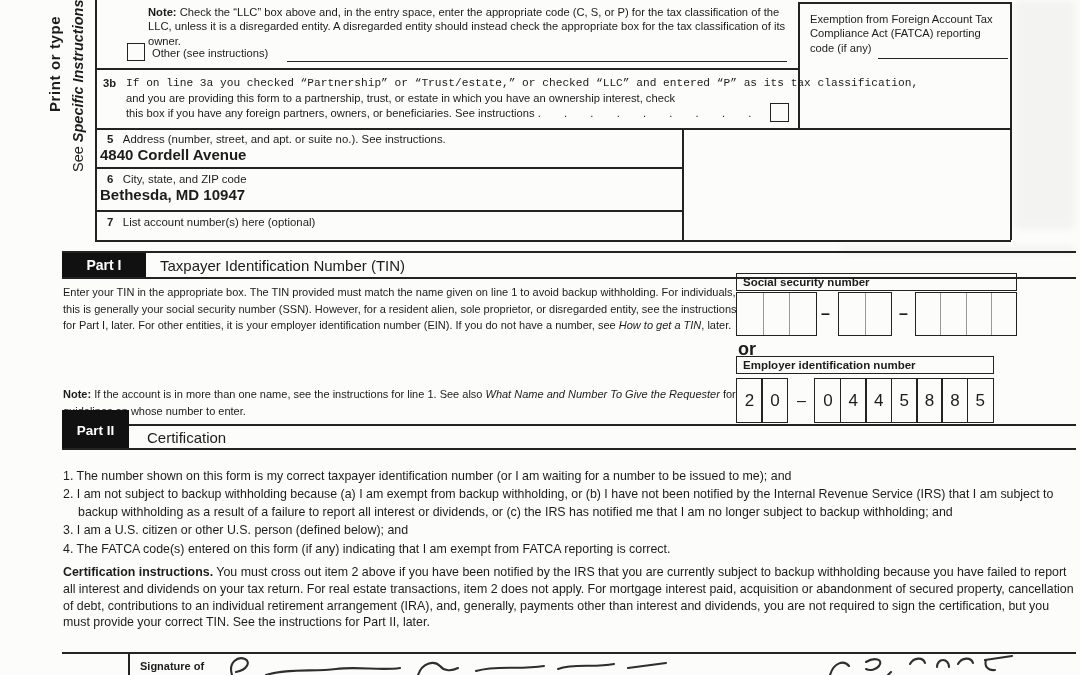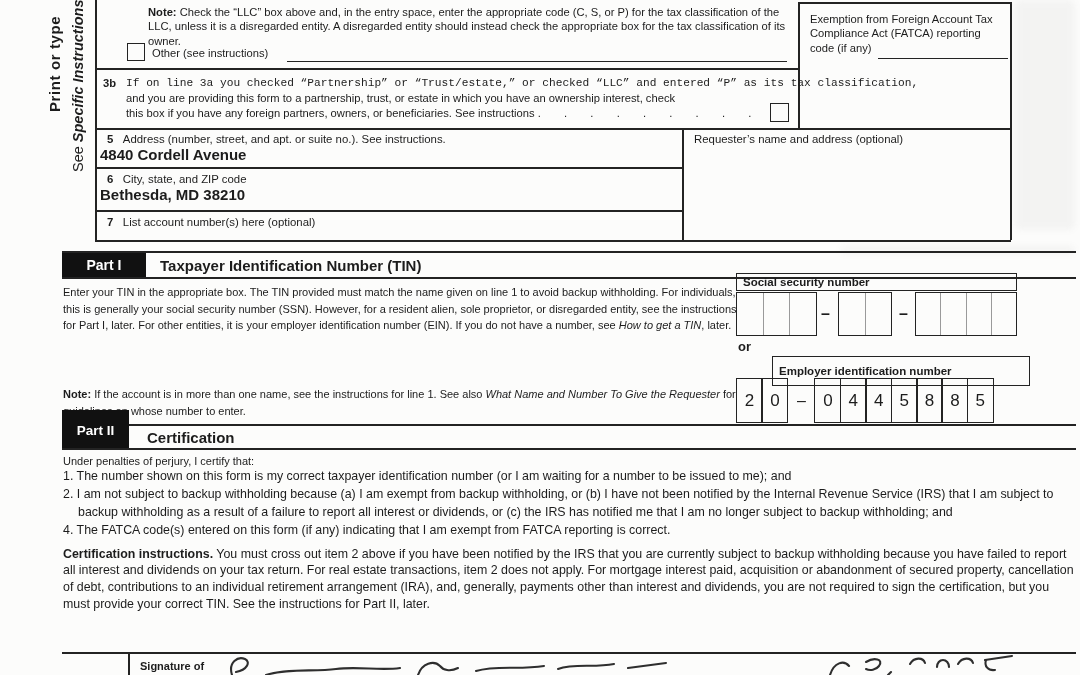--- a/index.html
+++ b/index.html
@@ -10,21 +10,21 @@
   .vl{position:absolute;background:#232323;width:1.6px;}
   .bold{font-weight:bold;}
   .it{font-style:italic;}
   .vert{position:absolute;transform-origin:0 0;transform:rotate(-90deg);white-space:nowrap;}
   .cb{position:absolute;border:1.8px solid #232323;background:transparent;}
   .smalltext{font-size:11.2px;line-height:14.3px;}
   .labeltext{font-size:11.4px;}
   .valuetext{font-size:15px;font-weight:bold;}
   .partbox{position:absolute;background:#111;color:#fff;font-weight:bold;
            display:flex;align-items:center;justify-content:center;}
-  .parttitle{position:absolute;font-size:15px;font-weight:bold;}
+  .parttitle{position:absolute;font-size:15px;font-weight:normal;}
   .bodytext{font-size:11px;line-height:16.6px;}
   .hdrbox{position:absolute;border:1.6px solid #232323;font-size:11.5px;font-weight:bold;
           display:flex;align-items:center;padding-left:6px;box-sizing:border-box;}
   .ssn-group{position:absolute;border:1.7px solid #232323;display:flex;box-sizing:border-box;background:transparent;}
   .ssn-cell{height:100%;border-left:1px solid #9a9a9a;}
   .ssn-cell:first-child{border-left:none;}
   .einrow{position:absolute;display:flex;}
   .ein-cell{width:27px;height:45px;border:1.6px solid #232323;margin-left:-1.6px;
             display:flex;align-items:center;justify-content:center;
             font-size:17px;box-sizing:border-box;}
@@ -71,24 +71,23 @@
 
   <div class="abs smalltext bold" style="left:103px;top:76px;">3b</div>
   <div class="abs smalltext nowrap" style="left:126px;top:76px;font-family:Liberation Mono, monospace;">If on line 3a you checked “Partnership” or “Trust/estate,” or checked “LLC” and entered “P” as its tax classification,</div>
   <div class="abs smalltext nowrap" style="left:126px;top:91px;">and you are providing this form to a partnership, trust, or estate in which you have an ownership interest, check</div>
   <div class="abs smalltext nowrap" style="left:126px;top:106px;"><span>this box if you have any foreign partners, owners, or beneficiaries. See instructions</span>  <span class="leader">.  .  .  .  .  .  .  .  .</span></div>
   <div class="cb" style="left:770px;top:103px;width:17px;height:17px;"></div>
 
   <div class="abs labeltext" style="left:107px;top:133px;"><span class="bold">5</span>&nbsp;&nbsp;&nbsp;<span>Address (number, street, and apt. or suite no.). See instructions.</span></div>
   <div class="abs valuetext" style="left:100px;top:146px;">4840 Cordell Avenue</div>
 
-  <div class="abs labeltext" style="left:694px;top:133px;width:300px;">Requester’s name and address (optional)</div>
 
   <div class="abs labeltext" style="left:107px;top:173px;"><span class="bold">6</span>&nbsp;&nbsp;&nbsp;<span>City, state, and ZIP code</span></div>
-  <div class="abs valuetext" style="left:100px;top:186px;">Bethesda, MD 38210</div>
+  <div class="abs valuetext" style="left:100px;top:186px;">Bethesda, MD 10947</div>
 
   <div class="abs labeltext" style="left:107px;top:216px;"><span class="bold">7</span>&nbsp;&nbsp;&nbsp;<span>List account number(s) here (optional)</span></div>
 
   <div class="hl" style="left:62px;top:251px;width:1014px;height:1.8px;"></div>
   <div class="partbox" style="left:62px;top:253px;width:84px;height:24px;font-size:14px;">Part I</div>
   <div class="parttitle" style="left:160px;top:257px;">Taxpayer Identification Number (TIN)</div>
   <div class="hl" style="left:62px;top:277px;width:1014px;"></div>
 
   <div class="abs bodytext" style="left:63px;top:284px;width:674px;"><span>Enter your TIN in the appropriate box. The TIN provided must match the name given on line 1 to avoid backup withholding. For individuals, this is generally your social security number (SSN). However, for a resident alien, sole proprietor, or disregarded entity, see the instructions for Part I, later. For other entities, it is your employer identification number (EIN). If you do not have a number, see </span><span class="it">How to get a TIN</span><span>, later.</span></div>
 
@@ -109,23 +108,23 @@
     <div class="ssn-cell" style="width:26.3px;"></div>
   </div>
   <div class="dash" style="left:899px;top:305px;">–</div>
   <div class="ssn-group" style="left:915px;top:292px;width:102px;height:44px;">
     <div class="ssn-cell" style="width:25px;"></div>
     <div class="ssn-cell" style="width:25px;"></div>
     <div class="ssn-cell" style="width:25px;"></div>
     <div class="ssn-cell" style="width:25px;"></div>
   </div>
 
-  <div class="abs bold" style="left:738px;top:339px;font-size:13px;">or</div>
+  <div class="abs bold" style="left:738px;top:339px;font-size:18px;">or</div>
 
-  <div class="hdrbox" style="left:736px;top:356px;width:258px;height:30px;margin-left:36px;">
+  <div class="hdrbox" style="left:736px;top:356px;width:258px;height:18px;">
       <span>Employer identification number</span>
     </div>
 
   <div class="einrow" style="left:736px;top:378px;">
     <div class="ein-cell first">2</div>
     <div class="ein-cell">0</div>
     <div class="ein-gap">–</div>
     <div class="ein-cell first">0</div>
     <div class="ein-cell">4</div>
     <div class="ein-cell">4</div>
@@ -133,25 +132,25 @@
     <div class="ein-cell">8</div>
     <div class="ein-cell">8</div>
     <div class="ein-cell">5</div>
   </div>
 
   <div class="hl" style="left:62px;top:424px;width:1014px;height:1.8px;"></div>
   <div class="partbox" style="left:62px;top:410px;width:67px;height:40px;font-size:13.5px;">Part II</div>
   <div class="parttitle" style="left:147px;top:429px;">Certification</div>
   <div class="hl" style="left:62px;top:448px;width:1014px;"></div>
 
-  <div class="abs bodytext" style="left:63px;top:453px;">Under penalties of perjury, I certify that:</div>
 
   <div class="certlist">
     <div class="cert-item"><span>1.</span> <span>The number shown on this form is my correct taxpayer identification number (or I am waiting for a number to be issued to me); and</span></div>
     <div class="cert-item"><span>2.</span> <span>I am not subject to backup withholding because (a) I am exempt from backup withholding, or (b) I have not been notified by the Internal Revenue Service (IRS) that I am subject to backup withholding as a result of a failure to report all interest or dividends, or (c) the IRS has notified me that I am no longer subject to backup withholding; and</span></div>
+    <div class="cert-item"><span>3.</span> <span>I am a U.S. citizen or other U.S. person (defined below); and</span></div>
     <div class="cert-item"><span>4.</span> <span>The FATCA code(s) entered on this form (if any) indicating that I am exempt from FATCA reporting is correct.</span></div>
     <div style="margin-top:6px;line-height:16.8px;"><span class="bold">Certification instructions.</span><span> You must cross out item 2 above if you have been notified by the IRS that you are currently subject to backup withholding because you have failed to report all interest and dividends on your tax return. For real estate transactions, item 2 does not apply. For mortgage interest paid, acquisition or abandonment of secured property, cancellation of debt, contributions to an individual retirement arrangement (IRA), and, generally, payments other than interest and dividends, you are not required to sign the certification, but you must provide your correct TIN. See the instructions for Part II, later.</span></div>
   </div>
 
   <div class="hl" style="left:62px;top:652px;width:1014px;height:2px;"></div>
   <div class="abs bold" style="left:66px;top:656px;font-size:16.5px;margin-top:28px;">Sign</div>
   <div class="vl" style="left:128px;top:652px;height:23px;"></div>
   <div class="abs bold" style="left:140px;top:660px;font-size:11px;">Signature of</div>
 
   <svg class="abs" style="left:218px;top:654px;" width="460" height="21" viewBox="0 0 460 21">

